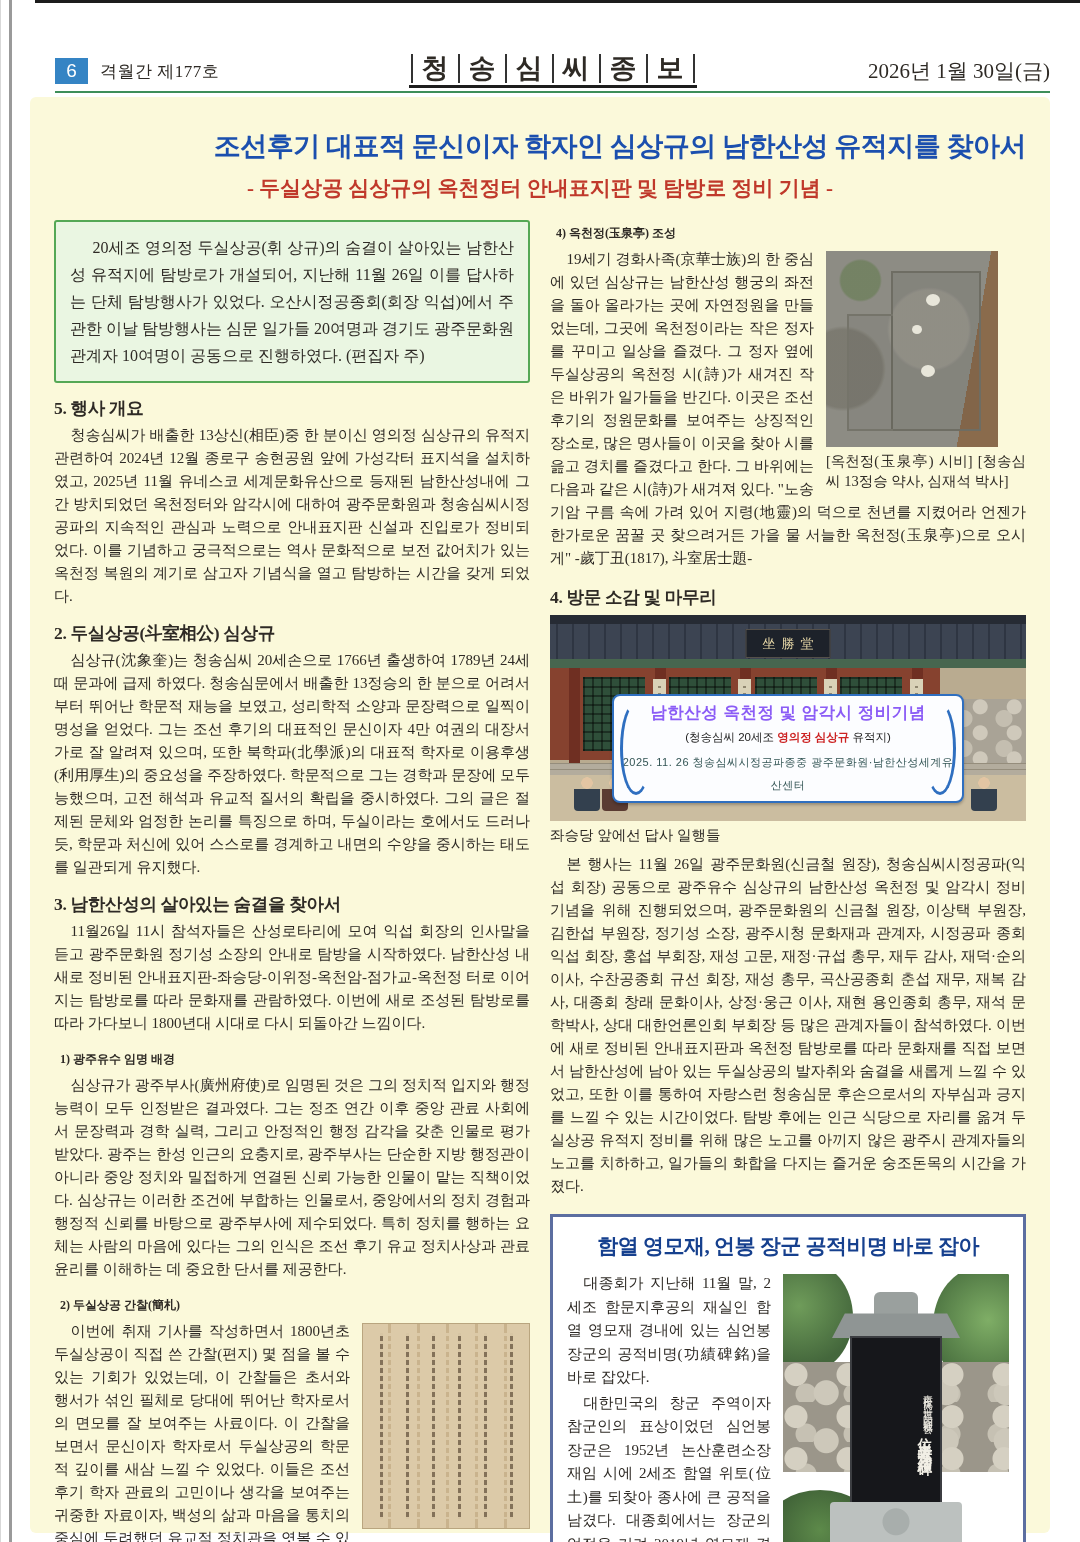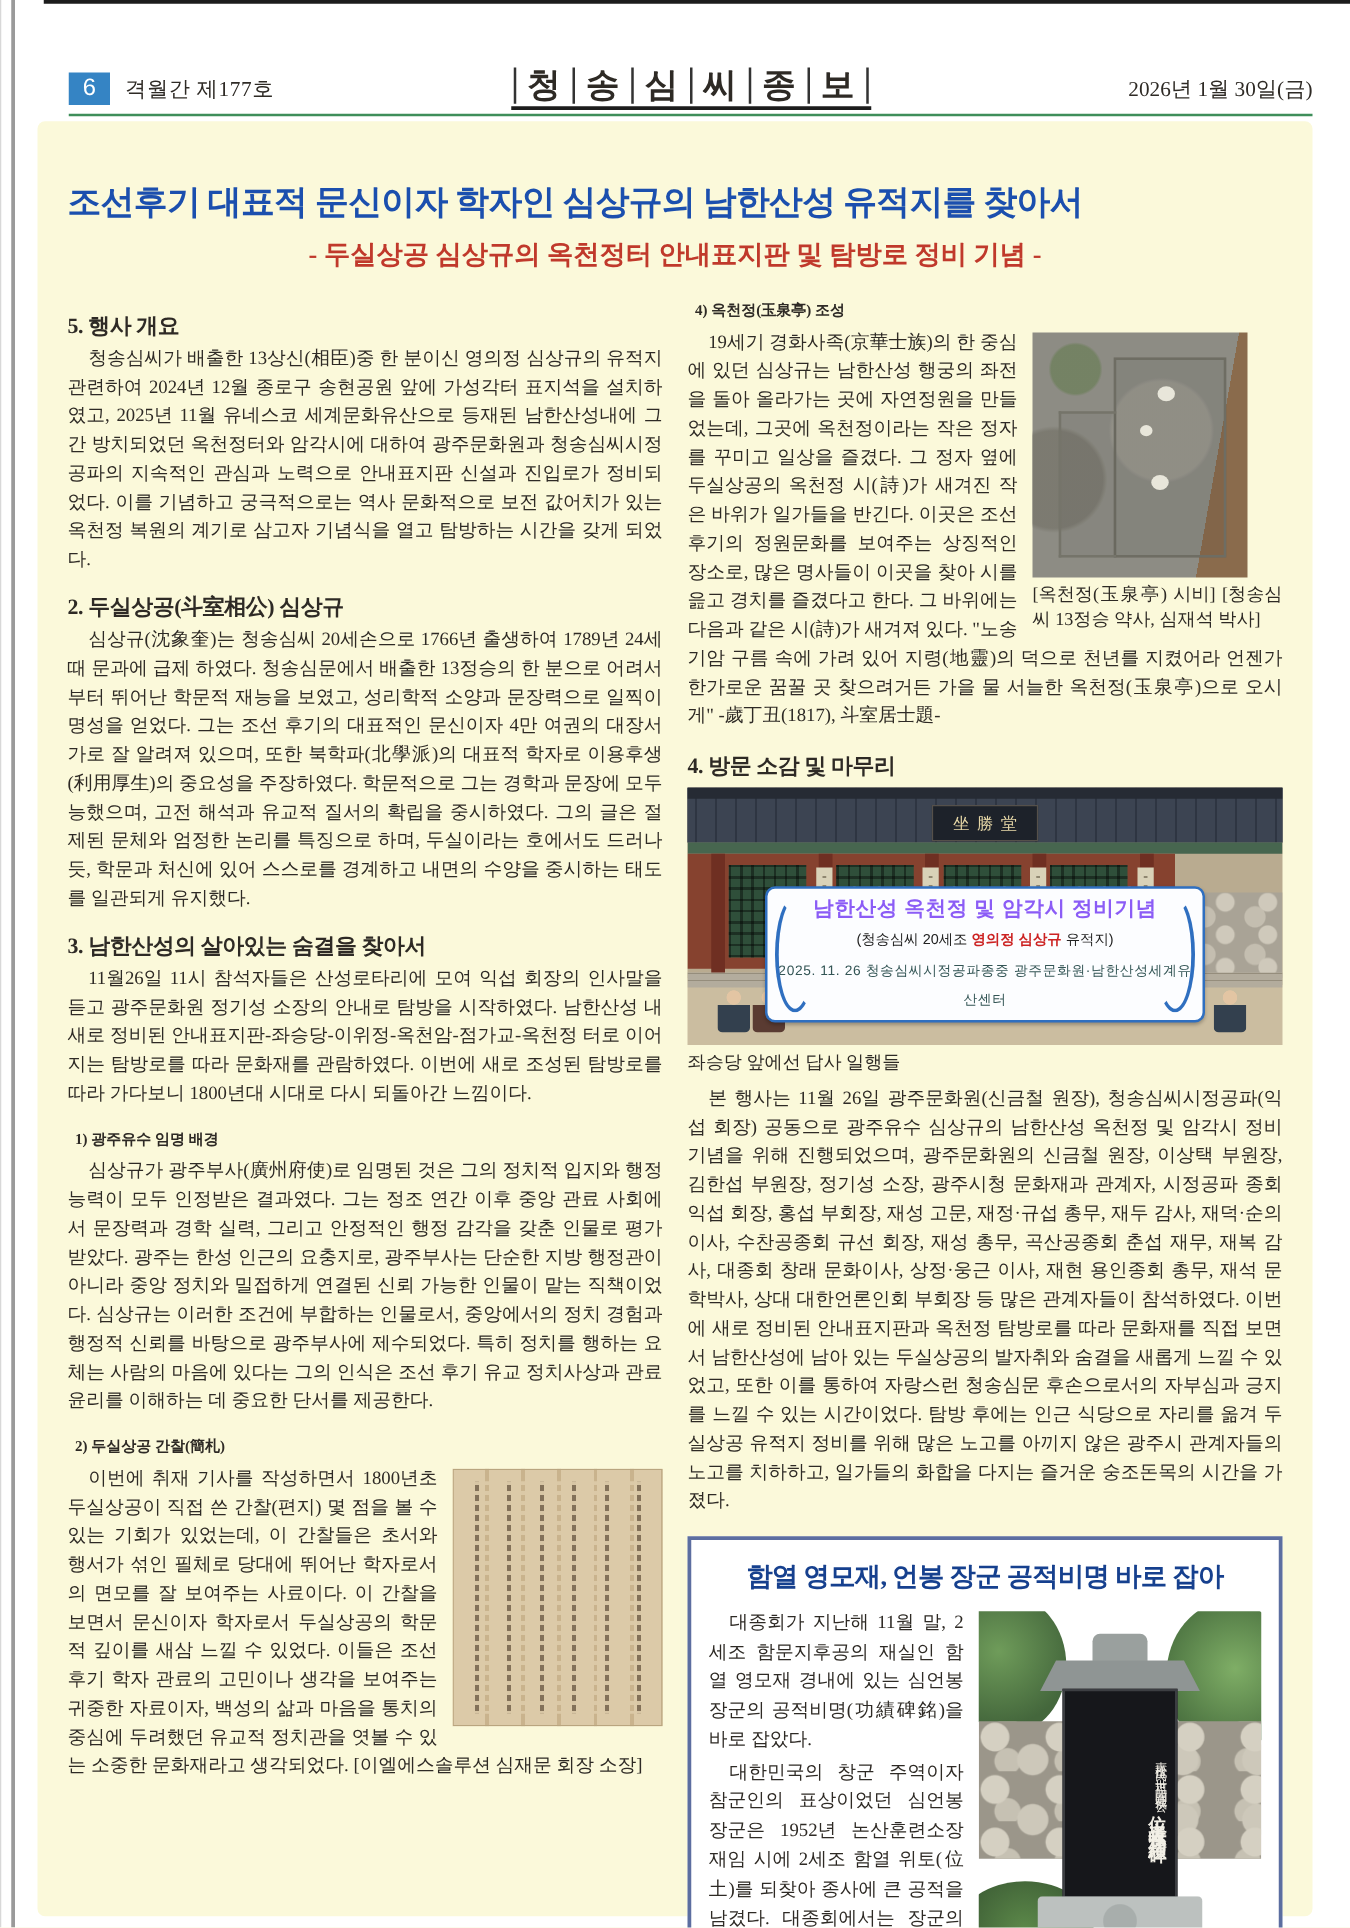--- a/index.html
+++ b/index.html
@@ -15,26 +15,26 @@
   
   .header{position:absolute;top:55px;left:55px;right:30px;height:32px;
     display:flex;align-items:center;border-bottom:2px solid #3e8e5a;padding-bottom:4px;}
   .pagenum{background:#3584c4;color:#fff;font-size:19px;width:33px;height:26px;
     display:flex;align-items:center;justify-content:center;font-family:"Liberation Sans",sans-serif;}
   .issue{font-size:17px;margin-left:12px;letter-spacing:.5px;}
   .masthead{position:absolute;left:50%;transform:translateX(-50%);display:flex;
     border-bottom:3px solid #1d1d1d;padding:0 2px 2px 2px;}
   .masthead span{font-size:27px;font-weight:bold;padding:0 9px;border-left:2px solid #333;line-height:1.1;}
   .masthead span:last-child{border-right:2px solid #333;}
-  .date{margin-left:auto;font-size:17px;}
+  .date{margin-left:auto;font-size:21px;}
 
   
   .panel{position:absolute;top:97px;left:30px;width:1020px;height:1436px;
     background:#fbf9da;border-radius:6px;padding:16px 24px 0 24px;box-sizing:border-box;}
-  .headline{color:#1b4fae;font-size:27px;font-weight:bold;text-align:left;letter-spacing:-0.5px;margin-top:30px;}
+  .headline{color:#1b4fae;font-size:27px;font-weight:bold;text-align:right;letter-spacing:-0.5px;margin-top:15px;}
   .subhead{color:#c0392b;font-size:21px;font-weight:bold;text-align:center;margin-top:10px;}
 
   .columns{display:flex;gap:20px;margin-top:18px;}
   .col{width:50%;box-sizing:border-box;font-size:15px;line-height:23px;text-align:justify;}
 
   .intro-box{border:2px solid #55a855;background:#eaf6e2;border-radius:3px;
     padding:12px 14px;font-size:16px;line-height:27px;margin-bottom:6px;}
   .intro-box p{margin:0;text-indent:1.4em;}
 
   h3.sec{font-size:17.5px;margin:14px 0 4px 0;letter-spacing:-0.3px;}
@@ -169,20 +169,23 @@
   <div class="date">2026년 1월 30일(금)</div>
 </div>
 
 <div class="panel">
   <div class="headline">조선후기 대표적 문신이자 학자인 심상규의 남한산성 유적지를 찾아서</div>
   <div class="subhead">- 두실상공 심상규의 옥천정터 안내표지판 및 탐방로 정비 기념 -</div>
 
   <div class="columns">
 
     <div class="col">
+      <div class="intro-box">
+        <p>20세조 영의정 두실상공(휘 상규)의 숨결이 살아있는 남한산성 유적지에 탐방로가 개설되어, 지난해 11월 26일 이를 답사하는 단체 탐방행사가 있었다. 오산시정공종회(회장 익섭)에서 주관한 이날 탐방행사는 심문 일가들 20여명과 경기도 광주문화원 관계자 10여명이 공동으로 진행하였다. (편집자 주)</p>
+      </div>
 
       <h3 class="sec">5. 행사 개요</h3>
       <p class="body">청송심씨가 배출한 13상신(相臣)중 한 분이신 영의정 심상규의 유적지 관련하여 2024년 12월 종로구 송현공원 앞에 가성각터 표지석을 설치하였고, 2025년 11월 유네스코 세계문화유산으로 등재된 남한산성내에 그간 방치되었던 옥천정터와 암각시에 대하여 광주문화원과 청송심씨시정공파의 지속적인 관심과 노력으로 안내표지판 신설과 진입로가 정비되었다. 이를 기념하고 궁극적으로는 역사 문화적으로 보전 값어치가 있는 옥천정 복원의 계기로 삼고자 기념식을 열고 탐방하는 시간을 갖게 되었다.</p>
 
       <h3 class="sec">2. 두실상공(斗室相公) 심상규</h3>
       <p class="body">심상규(沈象奎)는 청송심씨 20세손으로 1766년 출생하여 1789년 24세때 문과에 급제 하였다. 청송심문에서 배출한 13정승의 한 분으로 어려서부터 뛰어난 학문적 재능을 보였고, 성리학적 소양과 문장력으로 일찍이 명성을 얻었다. 그는 조선 후기의 대표적인 문신이자 4만 여권의 대장서가로 잘 알려져 있으며, 또한 북학파(北學派)의 대표적 학자로 이용후생(利用厚生)의 중요성을 주장하였다. 학문적으로 그는 경학과 문장에 모두 능했으며, 고전 해석과 유교적 질서의 확립을 중시하였다. 그의 글은 절제된 문체와 엄정한 논리를 특징으로 하며, 두실이라는 호에서도 드러나듯, 학문과 처신에 있어 스스로를 경계하고 내면의 수양을 중시하는 태도를 일관되게 유지했다.</p>
 
       <h3 class="sec">3. 남한산성의 살아있는 숨결을 찾아서</h3>
       <p class="body">11월26일 11시 참석자들은 산성로타리에 모여 익섭 회장의 인사말을 듣고 광주문화원 정기성 소장의 안내로 탐방을 시작하였다. 남한산성 내 새로 정비된 안내표지판-좌승당-이위정-옥천암-점가교-옥천정 터로 이어지는 탐방로를 따라 문화재를 관람하였다. 이번에 새로 조성된 탐방로를 따라 가다보니 1800년대 시대로 다시 되돌아간 느낌이다.</p>
 

